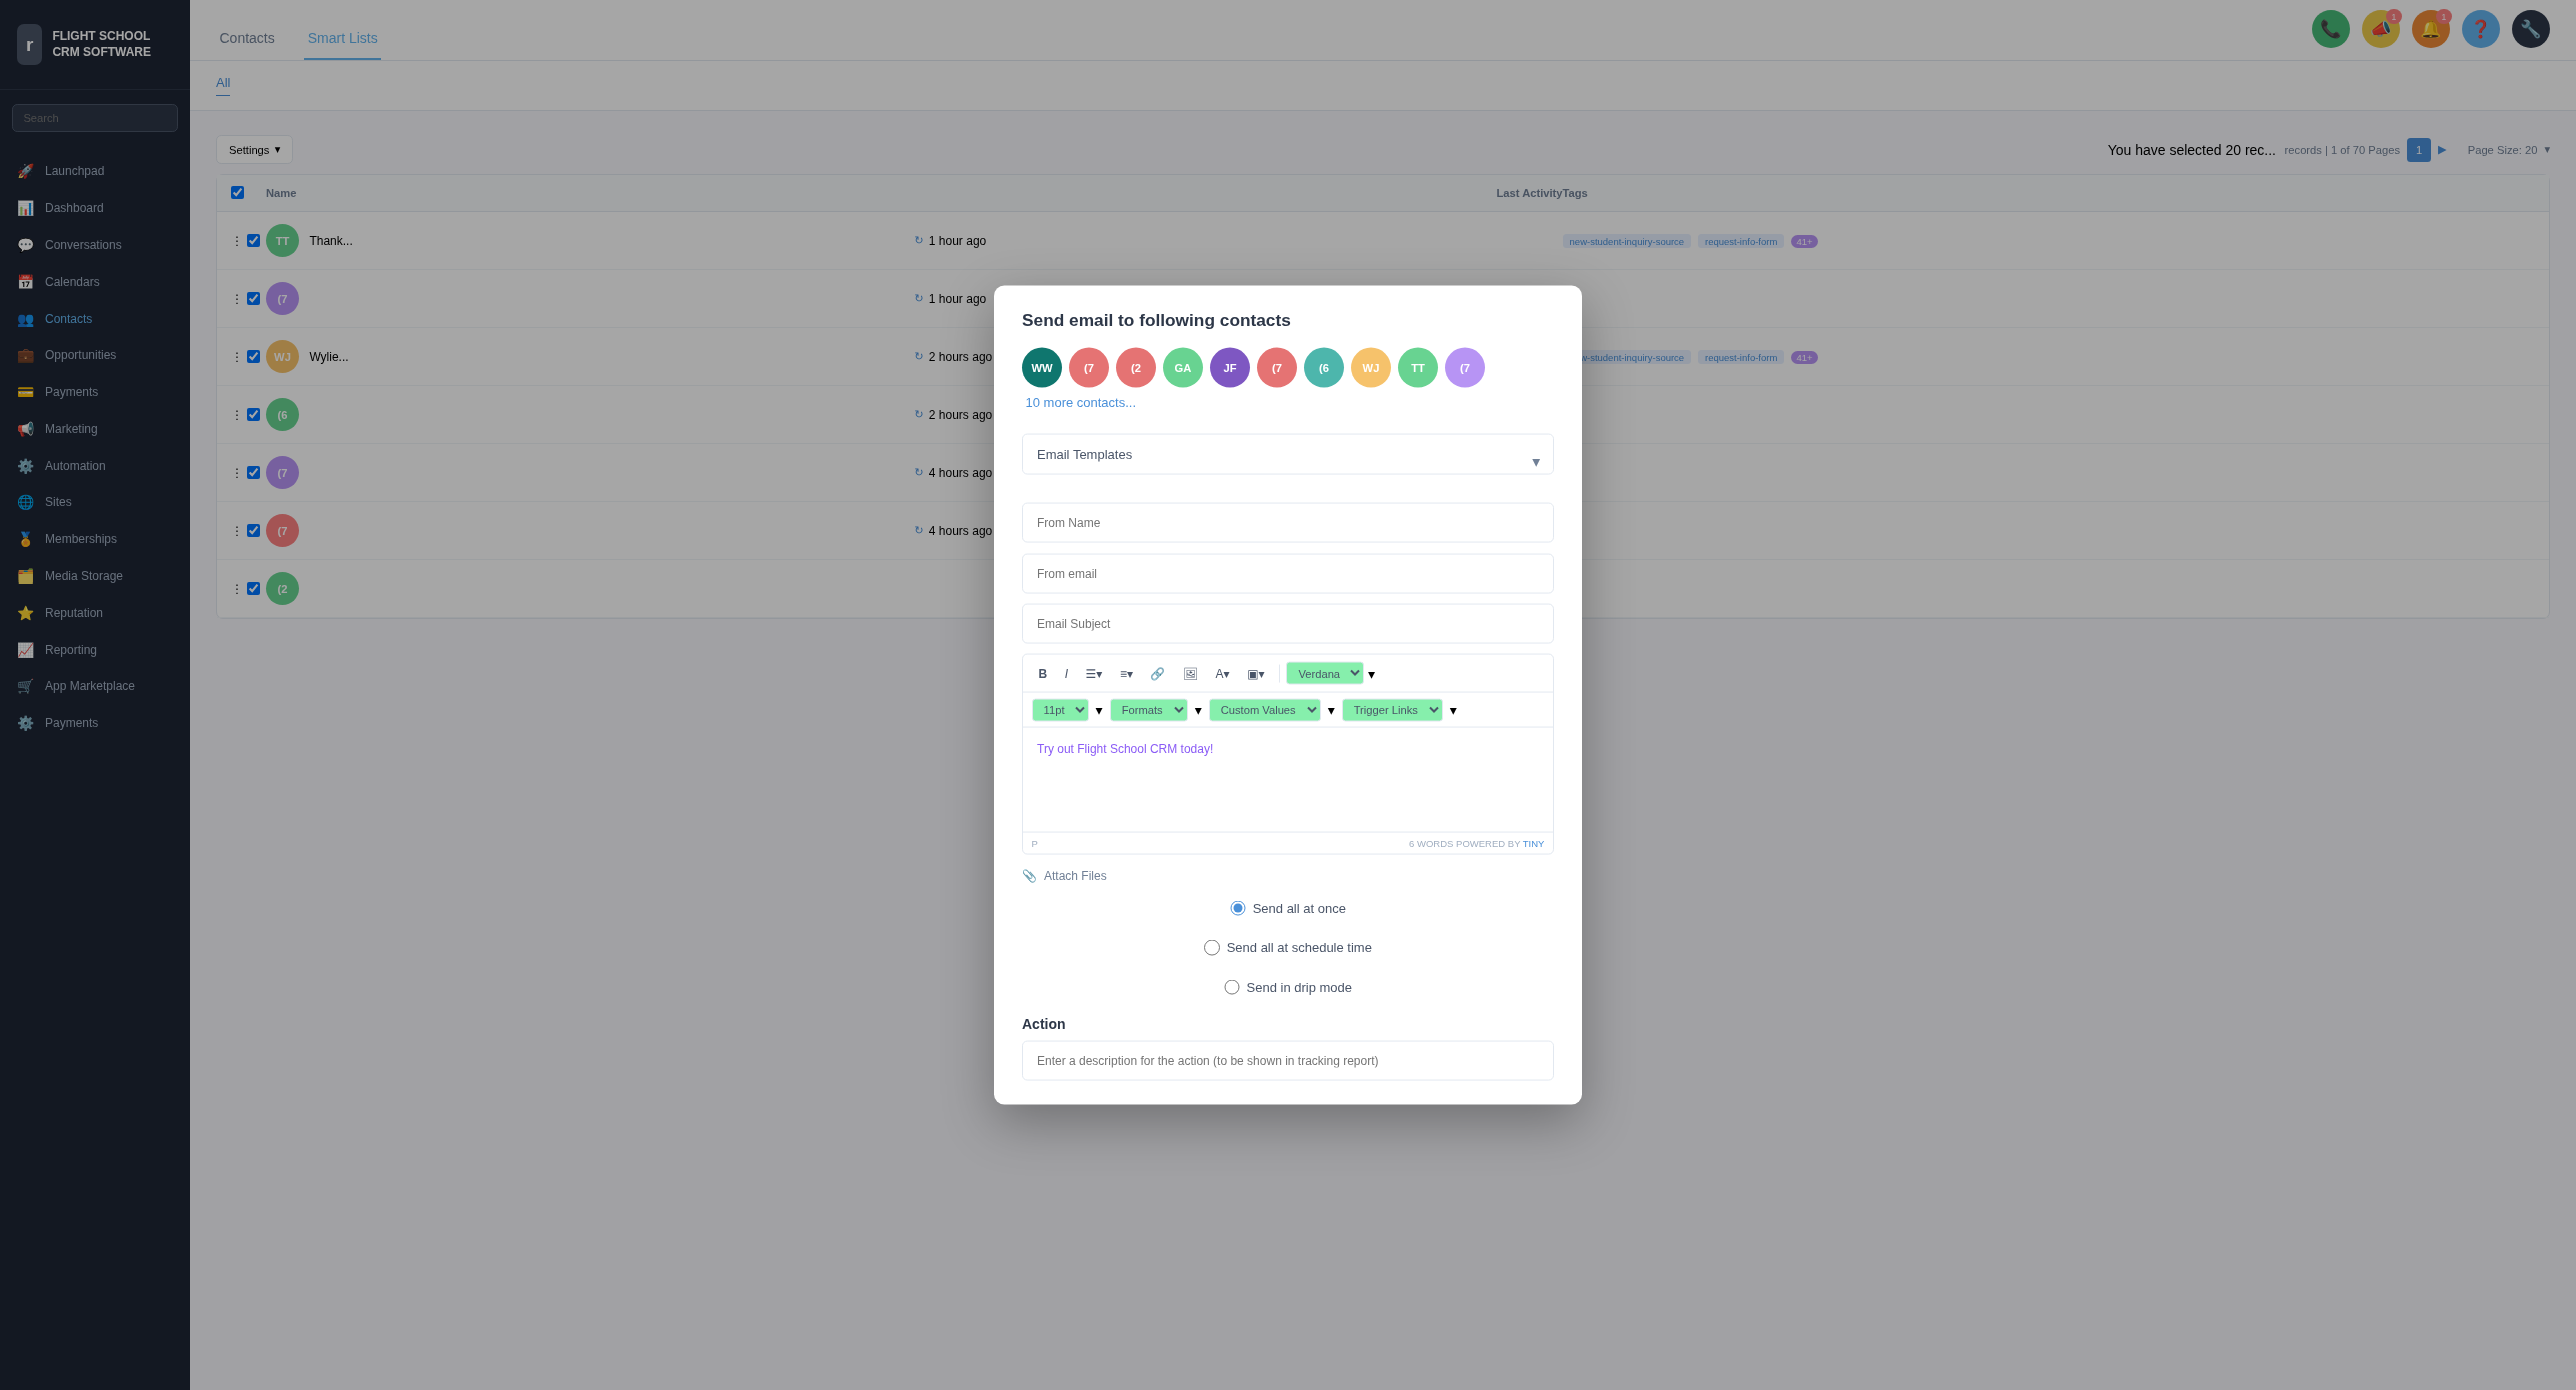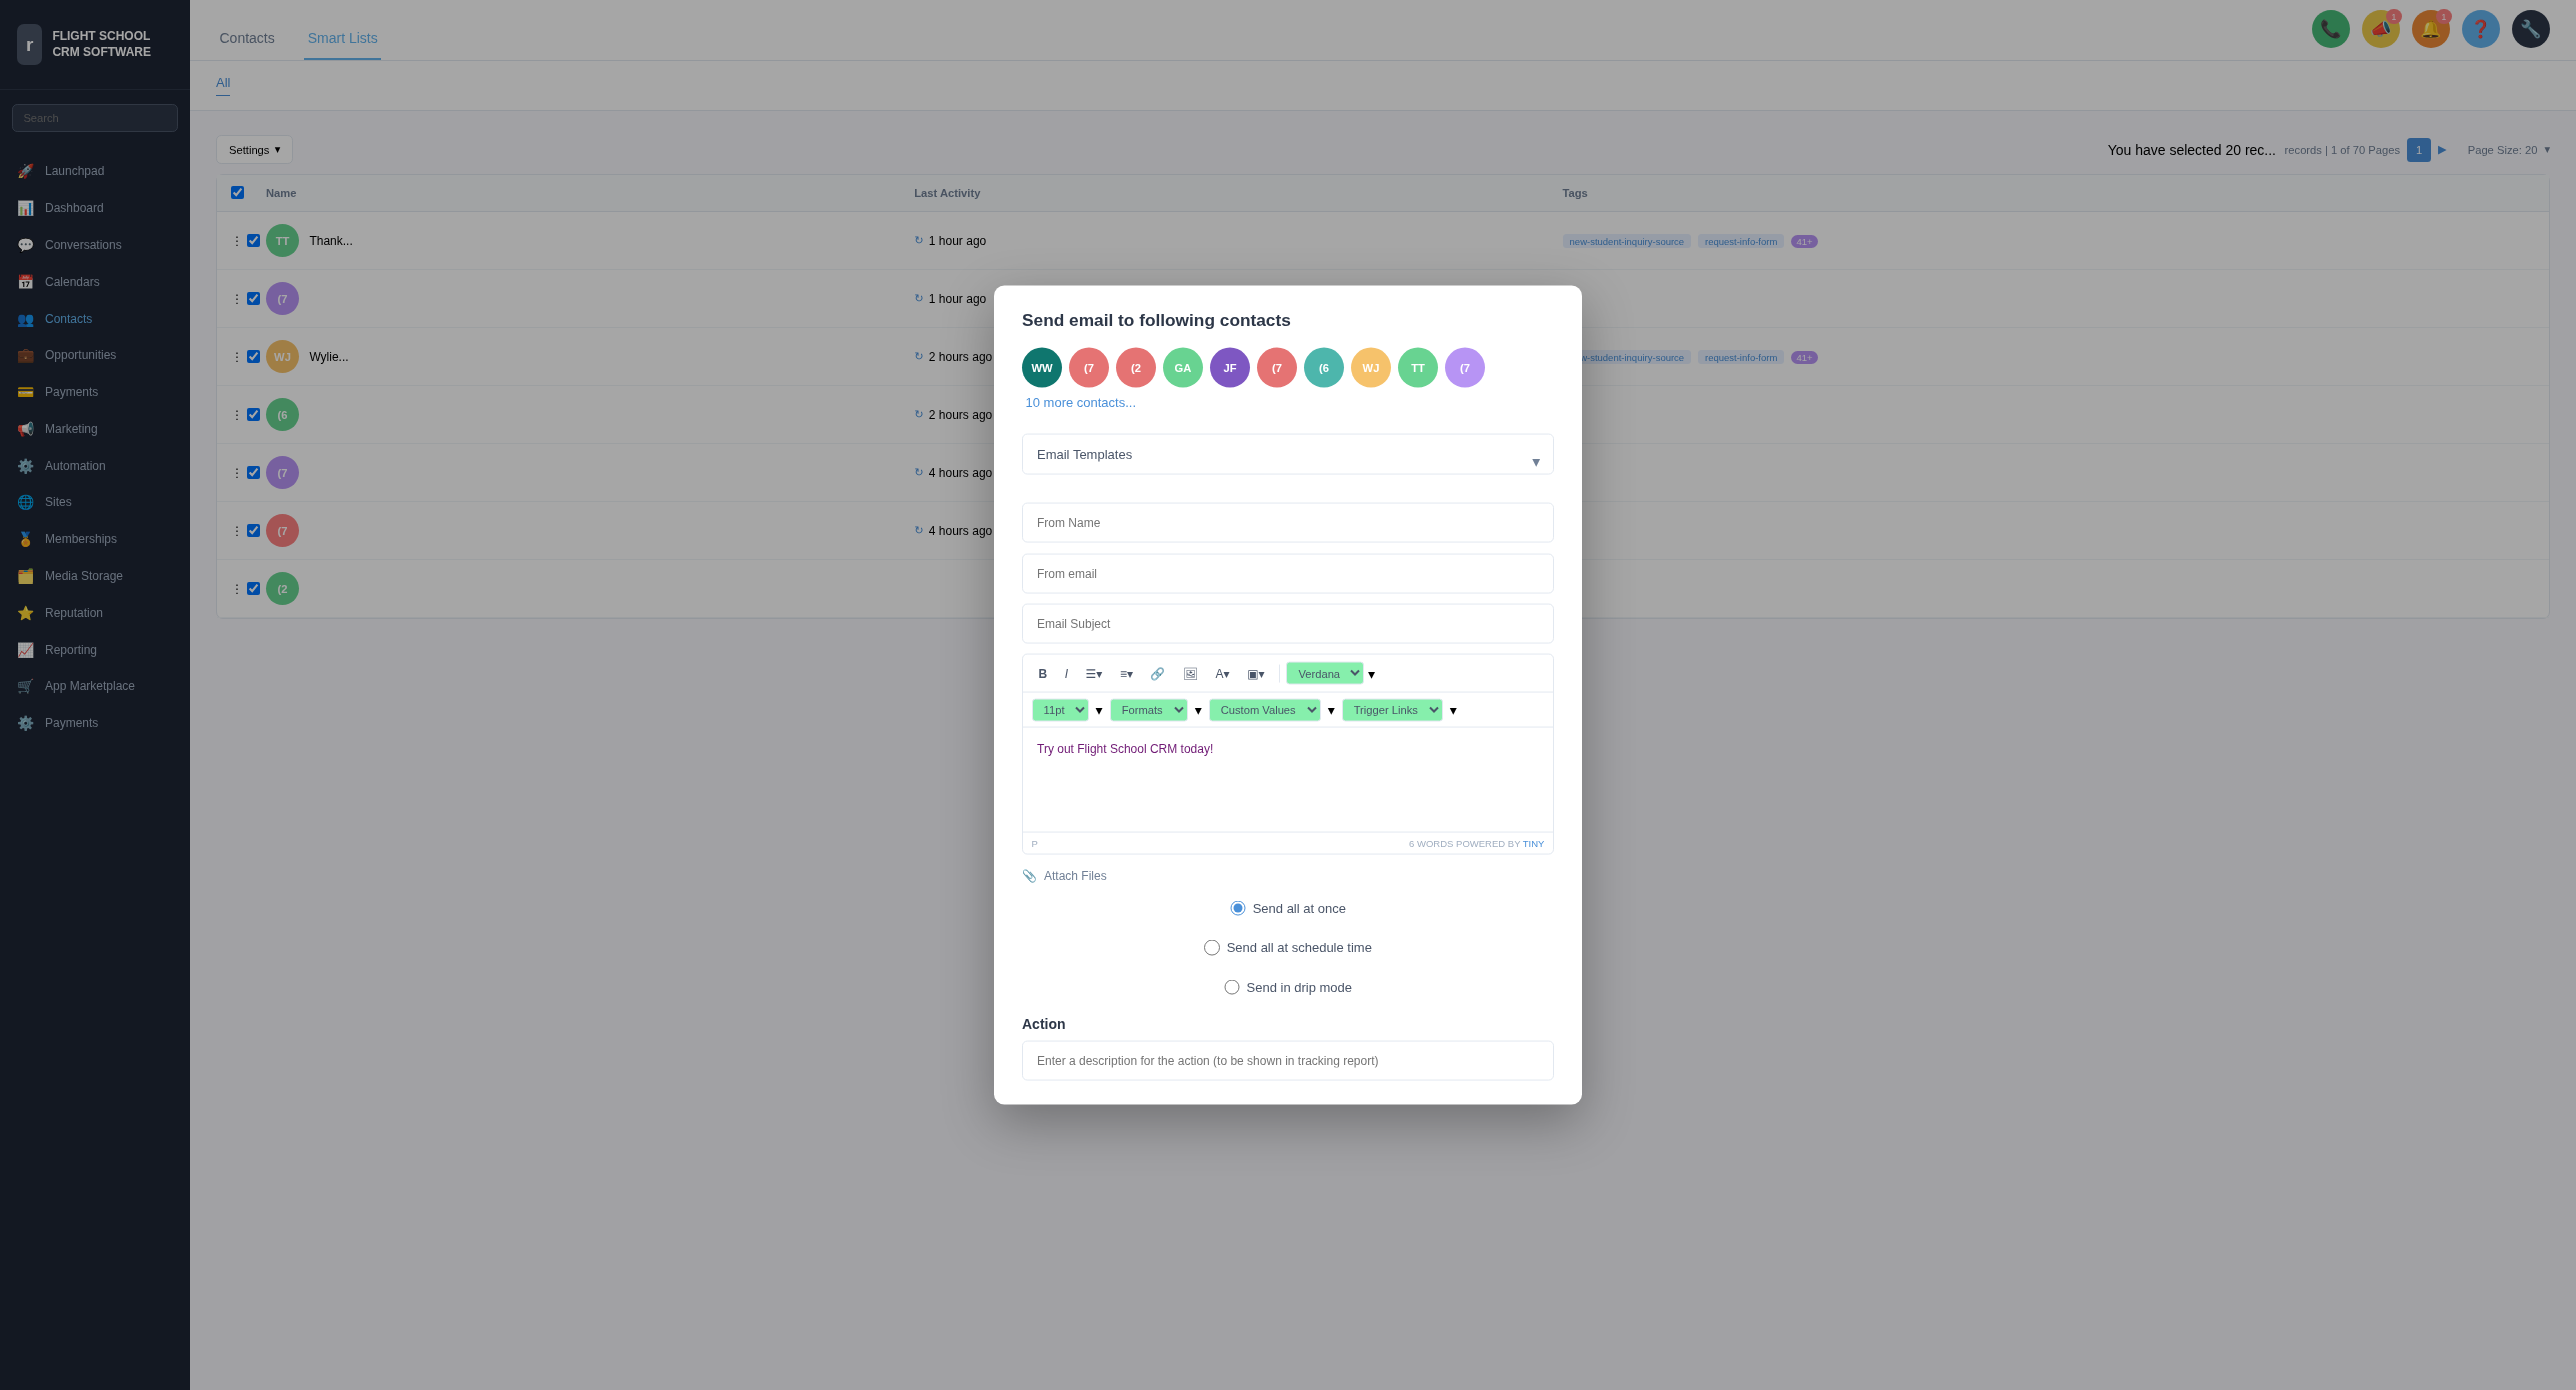--- a/index.html
+++ b/index.html
@@ -414,21 +414,21 @@
       display: flex;
       align-items: center;
       padding: 5.2px 8.6px;
       border-bottom: 0.9px solid #e2e8f0;
       gap: 7px;
     }
     .editor-content {
       min-height: 104px;
       padding: 14px;
       font-size: 12px;
-      color: #701a75;
+      color: #8b5cf6;
     }
     .editor-footer {
       display: flex;
       align-items: center;
       justify-content: space-between;
       padding: 5.2px 8.6px;
       border-top: 0.9px solid #e2e8f0;
       font-size: 9.5px;
       color: #a0aec0;
     }
@@ -603,21 +603,21 @@
         <span style="color:#4a90d9;cursor:pointer;">▶</span>
         <span style="margin-left:14px;">Page Size: 20</span>
         <span style="color:#718096;cursor:pointer;">▾</span>
       </div>
     </div>
 
     <div class="table-wrapper">
       <div class="table-header-row">
         <div style="width:35px;"><input type="checkbox" checked="" style=""></div>
         <div style="flex:2;">Name</div>
-        <div style="flex:2;">Last Activity</div>
+        <div style="flex:2;text-align:right;">Last Activity</div>
         <div style="flex:3;">Tags</div>
       </div>
       <div class="table-row">
         <div style="width:35px;display:flex;gap:3.5px;align-items:center;">
             <span>⋮</span>
             <input type="checkbox" checked="" style="">
           </div>
         <div style="flex:2;display:flex;align-items:center;">
           <div class="avatar-circle" style="background:#68d391;">TT</div>
           <span>Thank...</span>

